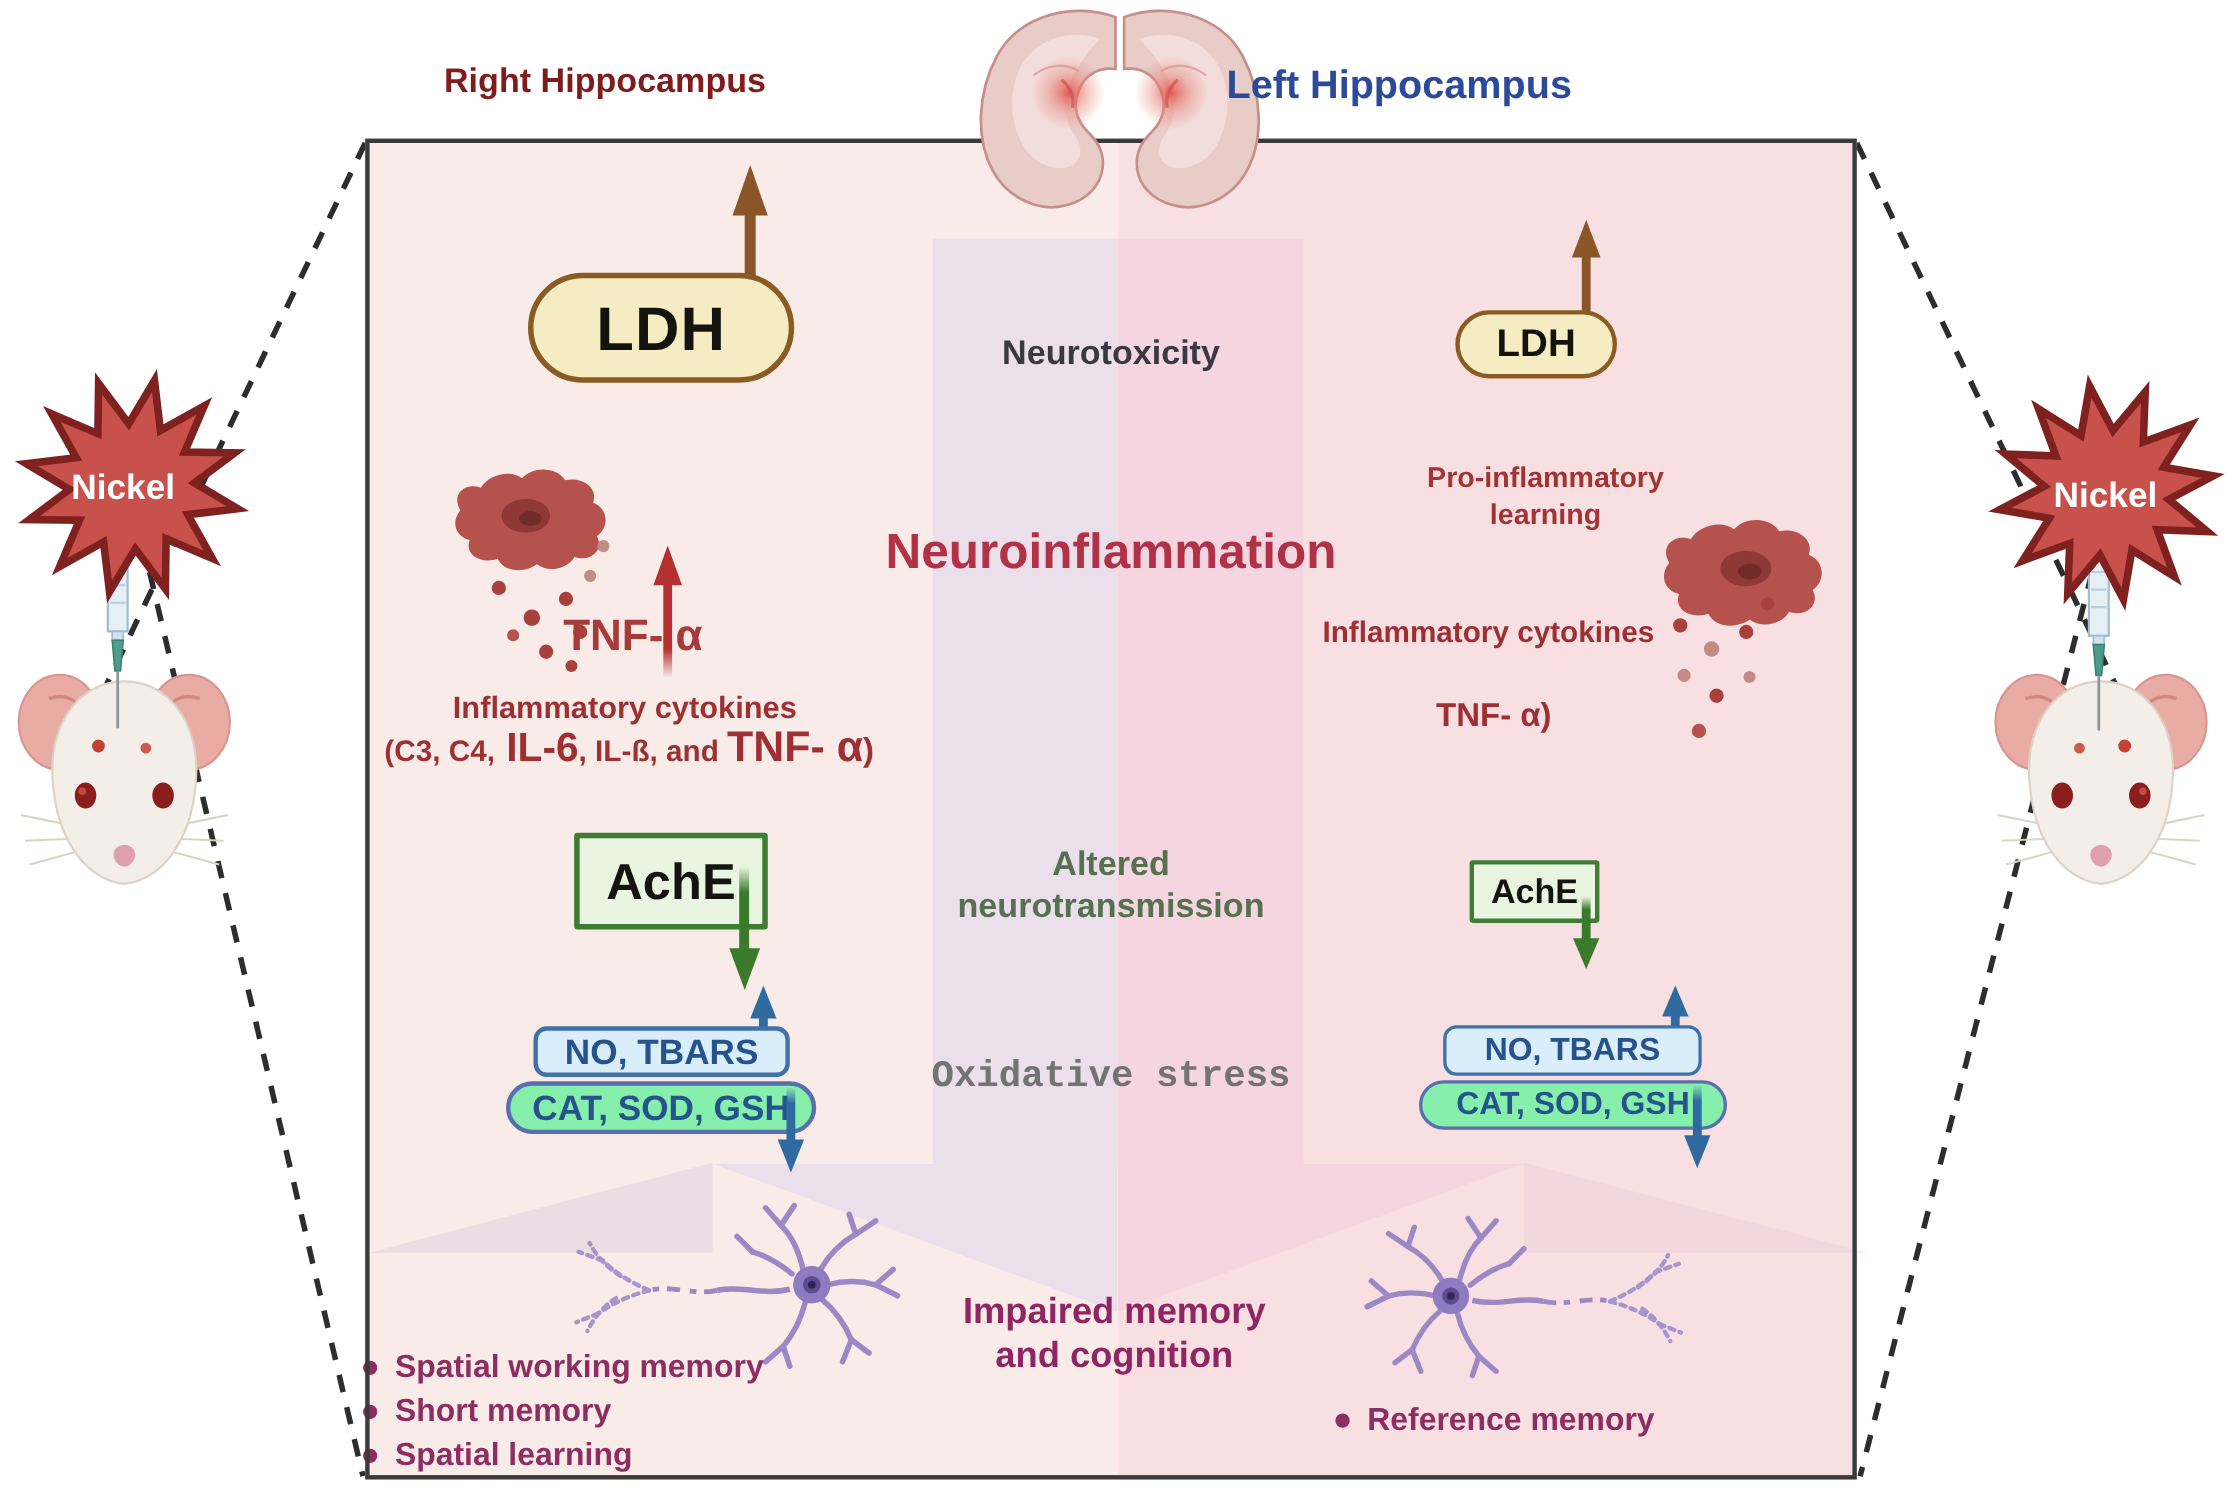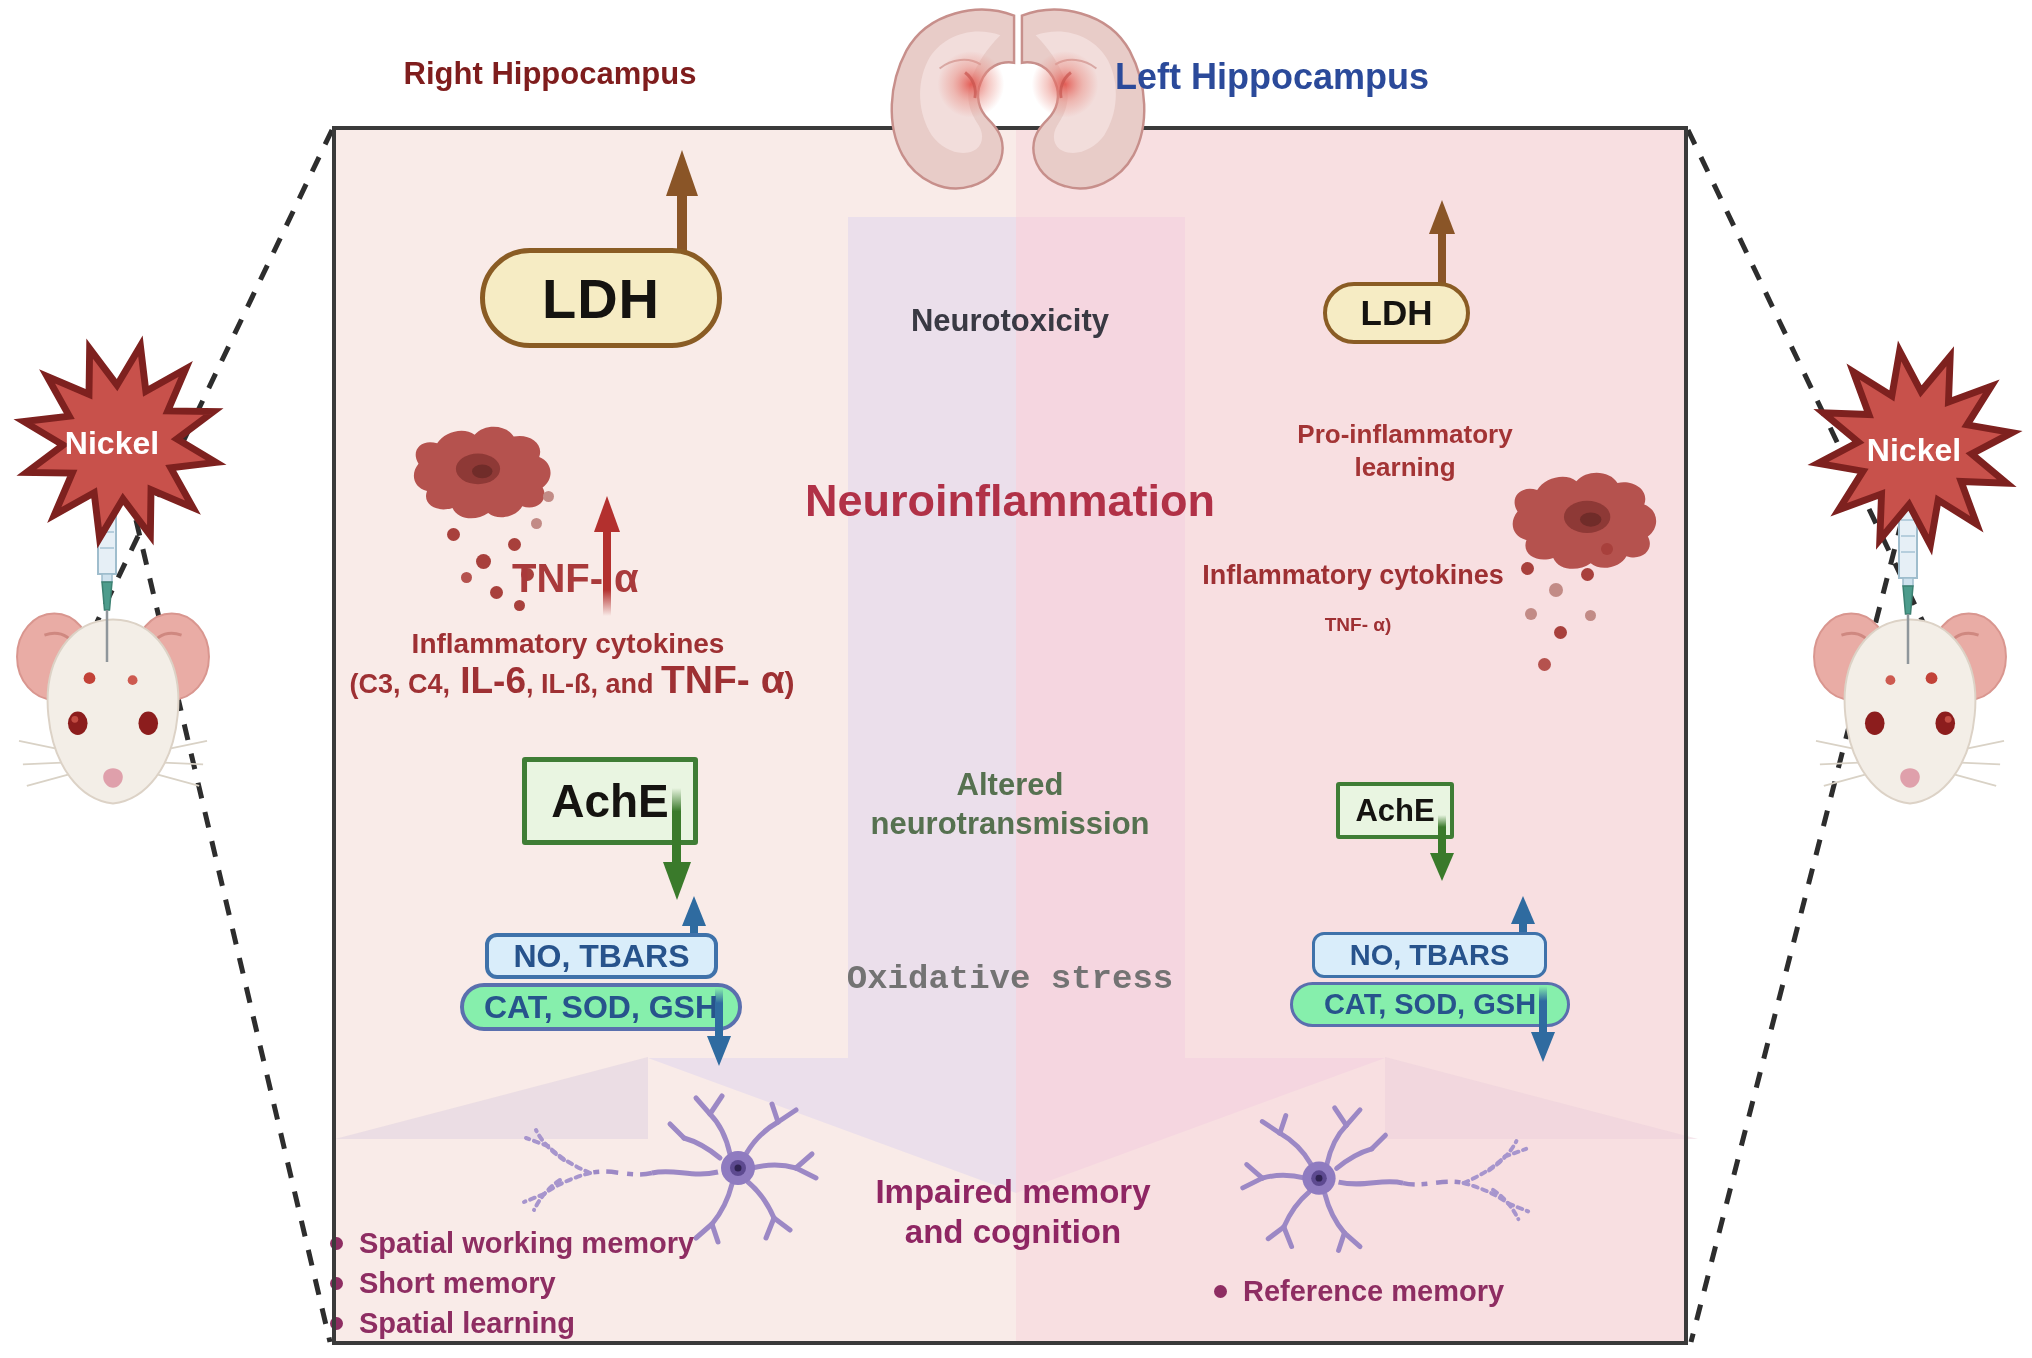--- a/index.html
+++ b/index.html
@@ -328,21 +328,21 @@
   <div class="dot" style="left:1521px;top:562px;width:13px;height:13px;background:#a8403c;"></div>
   <div class="dot" style="left:1549px;top:583px;width:14px;height:14px;background:#c28b86;"></div>
   <div class="dot" style="left:1581px;top:568px;width:13px;height:13px;background:#a8403c;"></div>
   <div class="dot" style="left:1601px;top:543px;width:12px;height:12px;background:#a8403c;"></div>
   <div class="dot" style="left:1525px;top:608px;width:12px;height:12px;background:#c28b86;"></div>
   <div class="dot" style="left:1554px;top:626px;width:13px;height:13px;background:#a8403c;"></div>
   <div class="dot" style="left:1585px;top:610px;width:11px;height:11px;background:#c28b86;"></div>
   <div class="dot" style="left:1538px;top:658px;width:13px;height:13px;background:#b5524e;"></div>
 
   <div class="abs ctr cyto" style="left:1353px;top:560px;font-size:27px;">Inflammatory cytokines</div>
-  <div class="abs ctr cyto" style="left:1358px;top:614px;font-size:19px;">TNF- α)</div>
+  <div class="abs ctr cyto" style="left:1358px;top:634px;font-size:30px;">TNF- α)</div>
 
   <div class="abs pill ache-small">
     <span>AchE</span>
   </div>
   <svg class="abs" style="left:1428px;top:815px;" width="28" height="66" viewBox="0 0 28 66">
     <rect x="10" y="0" width="8" height="40" fill="url(#fadeGreen)"></rect>
     <polygon points="14,66 26,38 2,38" fill="#3a7a2b"></polygon>
   </svg>
 
   <svg class="abs" style="left:1510px;top:896px;" width="26" height="74" viewBox="0 0 26 74">

